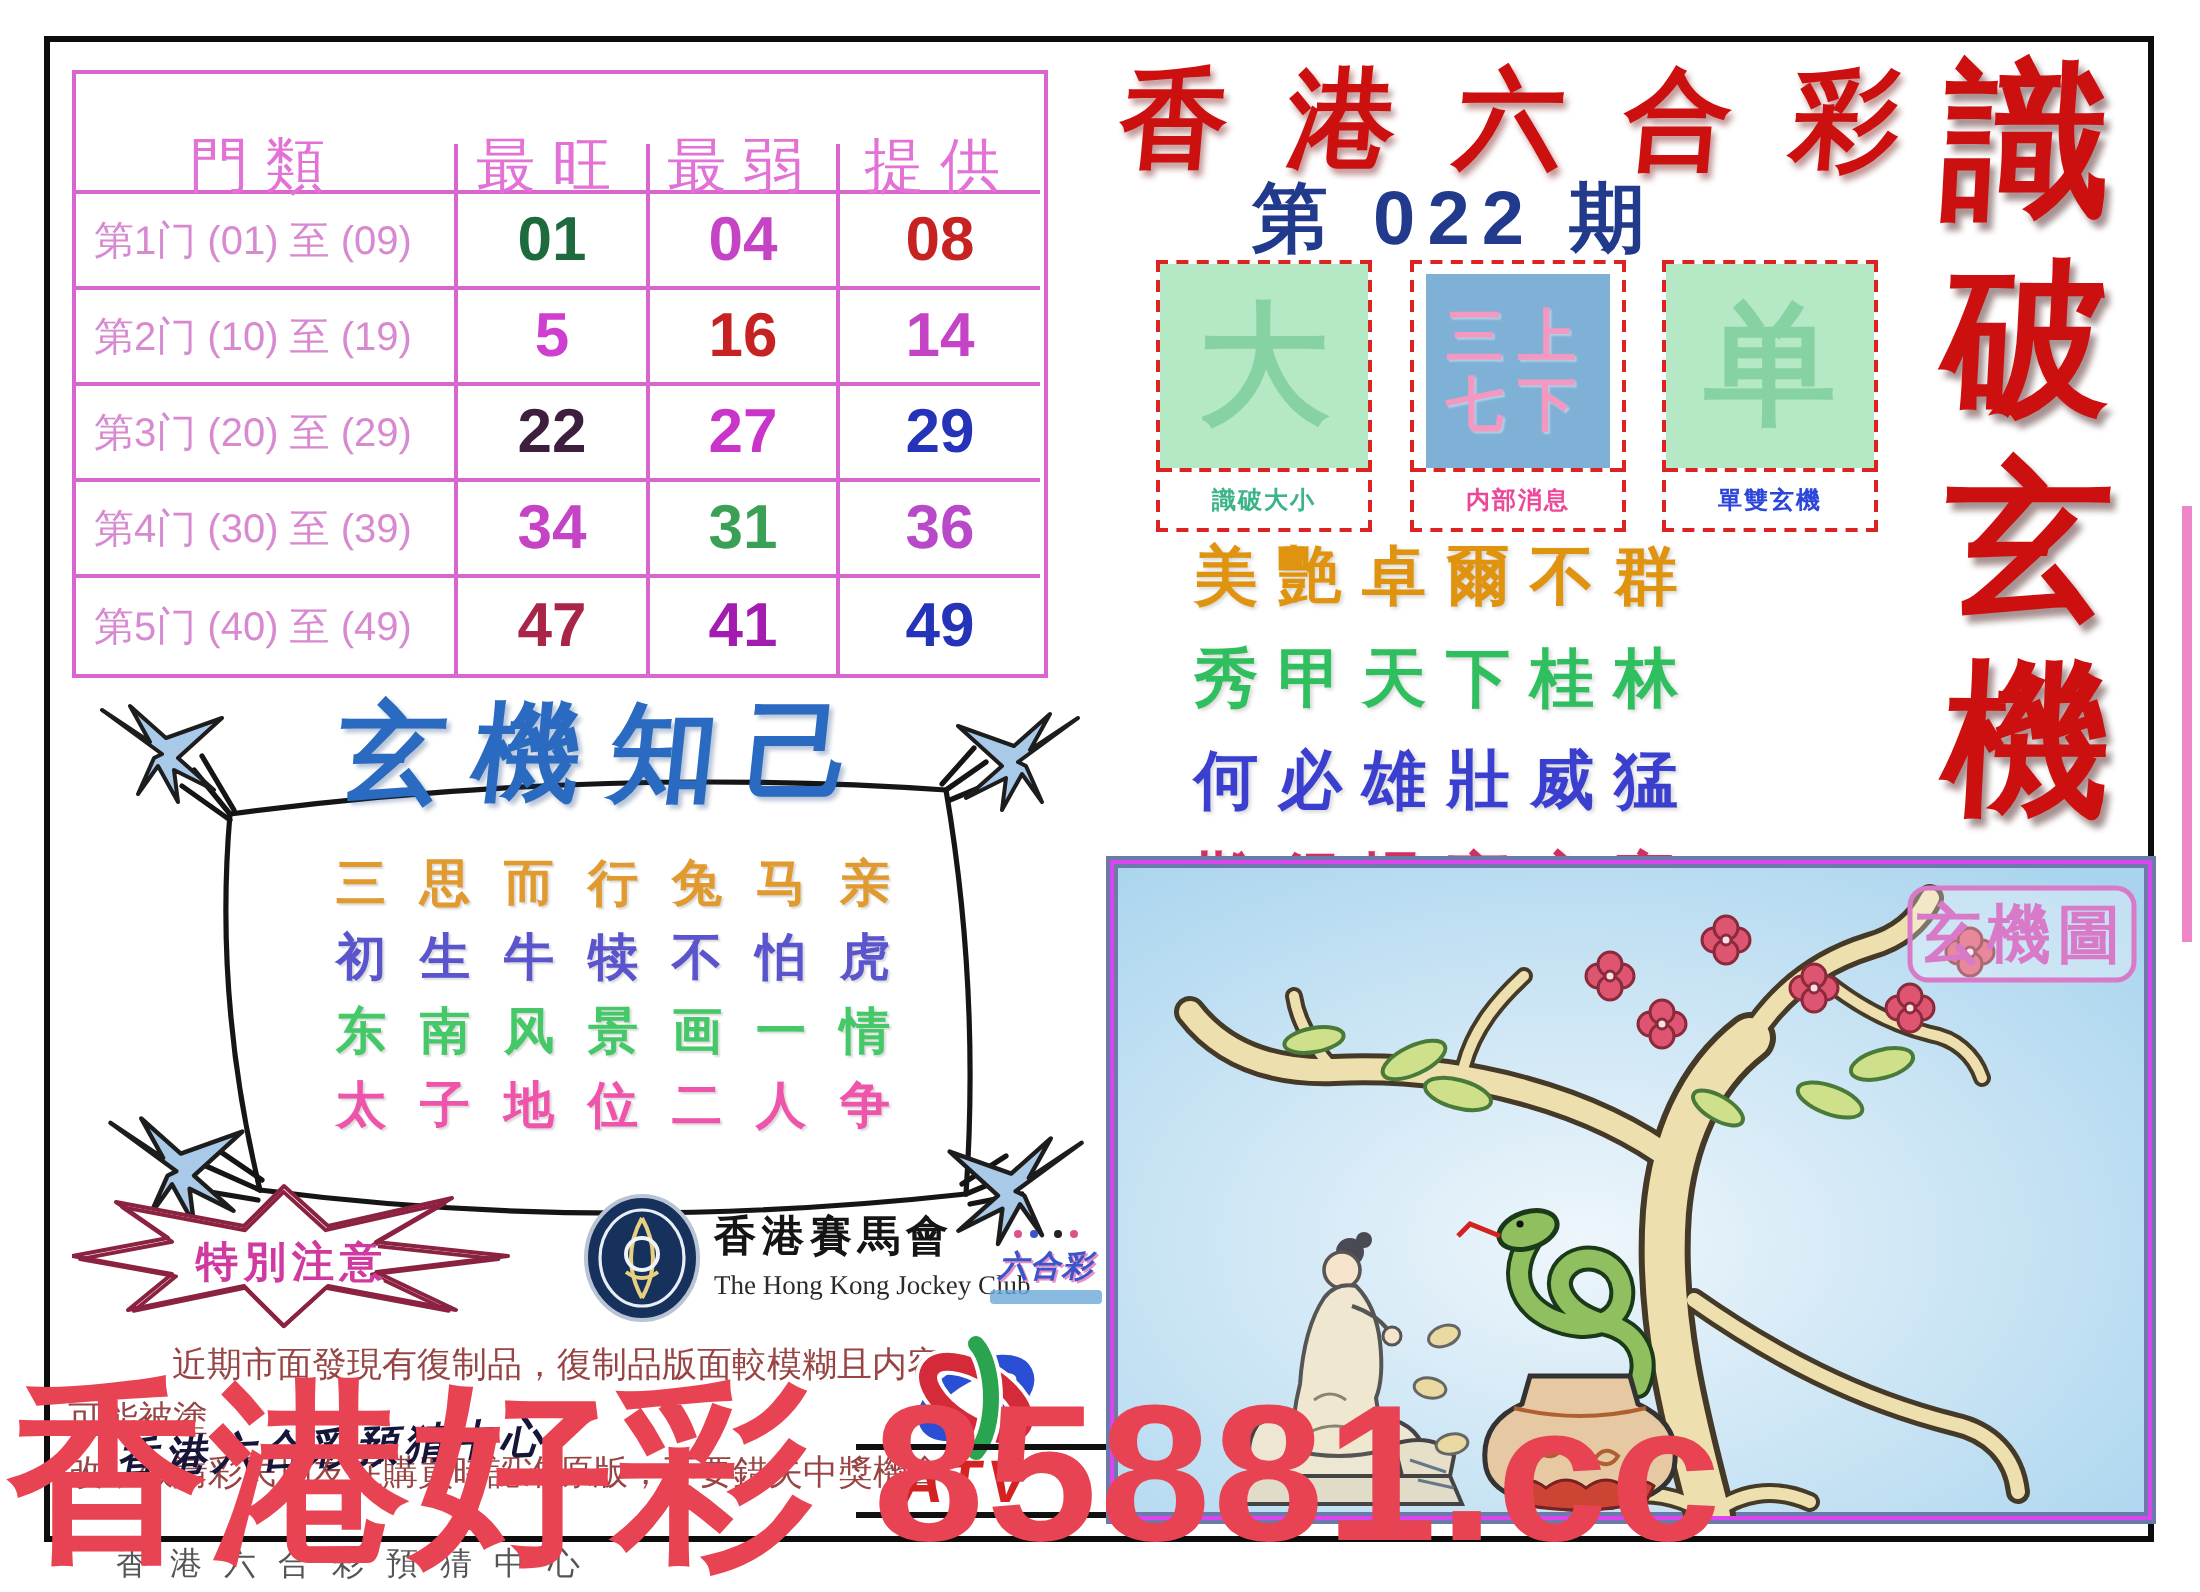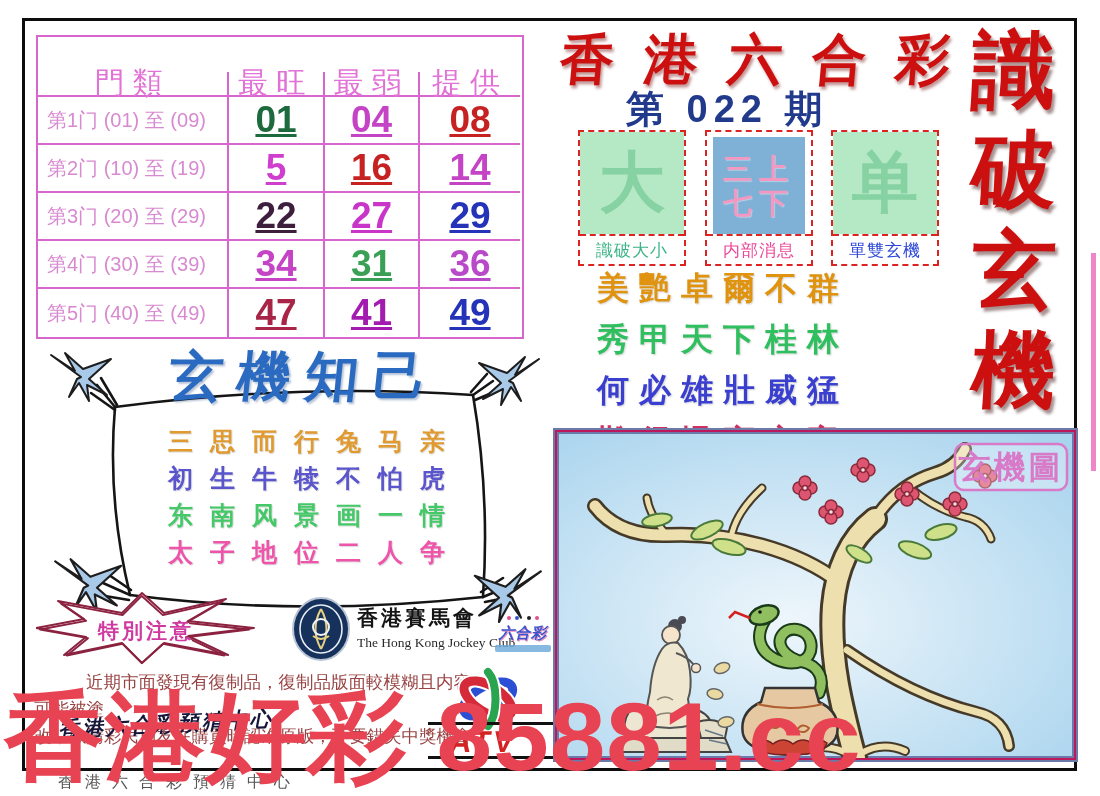--- a/index.html
+++ b/index.html
@@ -12,36 +12,36 @@
   
   .tbl{left:36px;top:35px;width:484px;display:grid;
        grid-template-columns:191px 96px 95px 100px;grid-template-rows:60px repeat(5,48px);
        border:2px solid #d965cf;background:#fff;z-index:3;}
   .tbl>div{border-right:2px solid #d965cf;border-bottom:2px solid #d965cf;
        display:flex;align-items:center;justify-content:center;}
   .tbl>div:nth-child(4n){border-right:none;}
   .tbl>div:nth-last-child(-n+4){border-bottom:none;}
   .hdr{font-size:30px;color:#e272d6;letter-spacing:8px;font-weight:500;margin-top:35px;}
   .lbl{font-size:20px;color:#d88ad0;justify-content:flex-start !important;padding-left:9px;white-space:nowrap;}
-  .num{font-size:37px;font-weight:bold;text-decoration:underline;}
+  .num{font-size:31px;font-weight:bold;}
   
   .main-title{left:560px;top:24px;font-size:54px;font-weight:bold;color:#cc1010;
        letter-spacing:30px;white-space:nowrap;transform:skewX(-5deg);
        text-shadow:2px 3px 3px rgba(120,20,20,.45);z-index:3;}
   .issue{left:626px;top:84px;font-size:38px;font-weight:bold;color:#223a8c;letter-spacing:6px;z-index:3;}
   
   .pbox{top:130px;width:104px;height:132px;border:2px dashed #dd2222;background:#fff;
        display:flex;flex-direction:column;z-index:3;}
   .pbox .big-area{flex:1;background:#b5e8c5;display:flex;align-items:center;justify-content:center;
        font-size:66px;font-weight:bold;}
   .pbox .overlay{margin:5px 6px 0 6px;flex:1;background:#7fb0d5;display:flex;flex-direction:column;
        align-items:center;justify-content:center;font-size:29px;font-weight:bold;
        line-height:34px;letter-spacing:7px;text-shadow:1px 1px 1px rgba(255,255,255,.4);}
   .pbox .plabel{height:28px;border-top:2px dashed #dd2222;display:flex;align-items:center;
-       justify-content:center;font-size:17px;font-weight:normal;background:#fff;letter-spacing:1px;}
+       justify-content:center;font-size:12px;font-weight:bold;background:#fff;letter-spacing:1px;}
   
   .verses{left:597px;top:267px;display:flex;flex-direction:column;gap:7px;z-index:3;}
   .verse{font-size:32px;font-weight:bold;letter-spacing:10px;white-space:nowrap;
        text-shadow:1px 1px 2px rgba(0,0,0,.18);}
   
   .side{left:958px;top:24px;width:112px;display:flex;flex-direction:column;align-items:center;gap:8px;z-index:3;}
   .side span{font-size:84px;font-weight:bold;color:#cc1010;line-height:92px;
        transform:skewX(-3deg);text-shadow:3px 4px 3px rgba(60,10,10,.45);}
   
   .banner{left:35px;top:345px;width:520px;height:290px;z-index:3;}
@@ -74,21 +74,21 @@
   
   .signature{left:58px;top:710px;font-size:21px;font-weight:bold;font-style:italic;color:#16163a;
        font-family:"Liberation Serif",serif;transform:rotate(-3deg);letter-spacing:3px;z-index:4;white-space:nowrap;}
   .footer{left:58px;top:772px;font-size:16px;color:#555;letter-spacing:11px;z-index:3;white-space:nowrap;}
   
   .atv-globe{left:452px;top:663px;z-index:3;}
   .atv-line{width:128px;height:3px;background:#111;left:428px;z-index:3;}
   .atv-text{left:450px;top:725px;font-size:30px;font-weight:bold;color:#d42222;letter-spacing:3px;
        transform:skewX(-8deg);z-index:4;}
   
-  .picture{left:553px;top:428px;width:525px;height:334px;border:2px solid #6b7aa8;background:#be185d;
+  .picture{left:553px;top:428px;width:525px;height:334px;border:2px solid #6b7aa8;background:#d946ef;
        padding:2px;box-sizing:border-box;z-index:3;}
   
   .watermark{left:4px;top:688px;font-size:97px;font-weight:bold;color:#e84352;white-space:nowrap;
        line-height:1;letter-spacing:1px;transform:scaleX(1.03);transform-origin:left;z-index:30;}
 </style>
 </head>
 <body>
 
 <div class="abs frame"></div>
 <div class="abs edge-line"></div>

